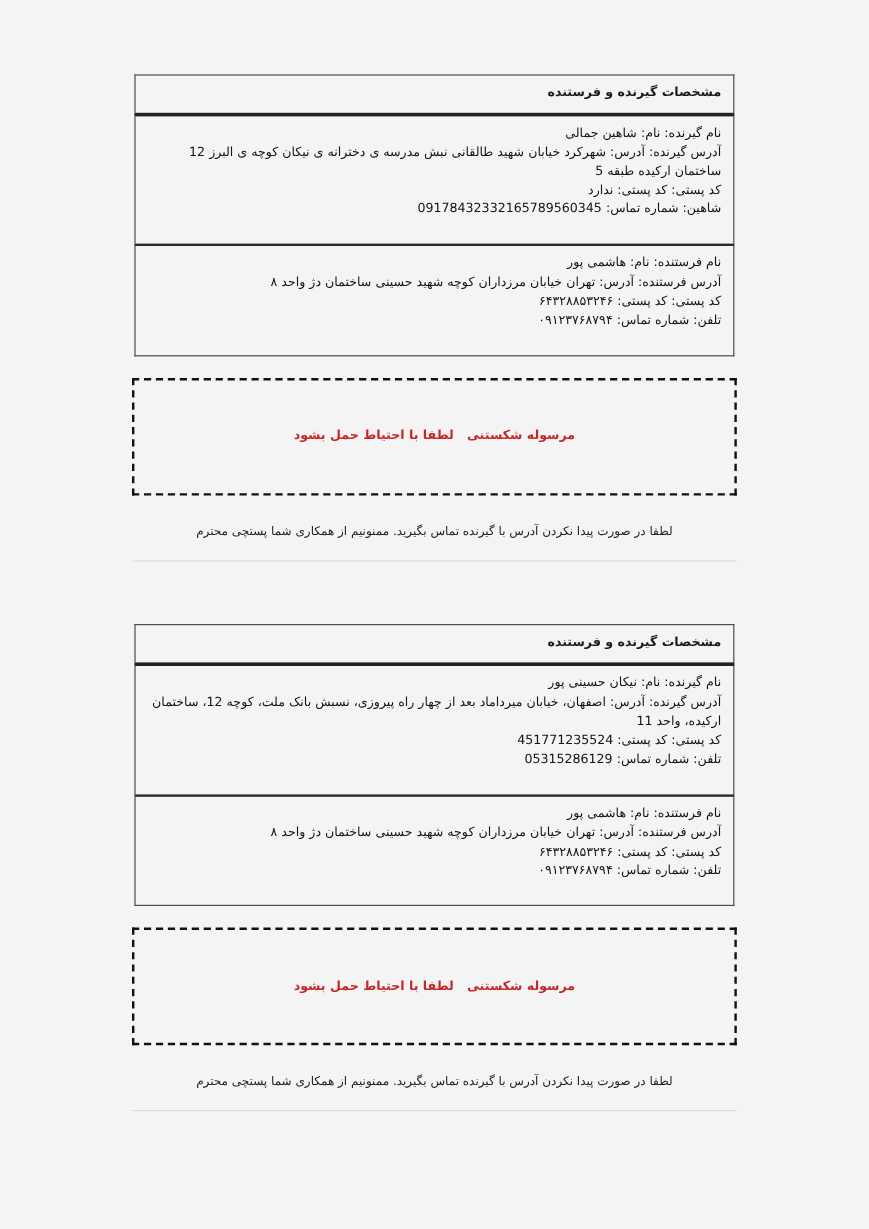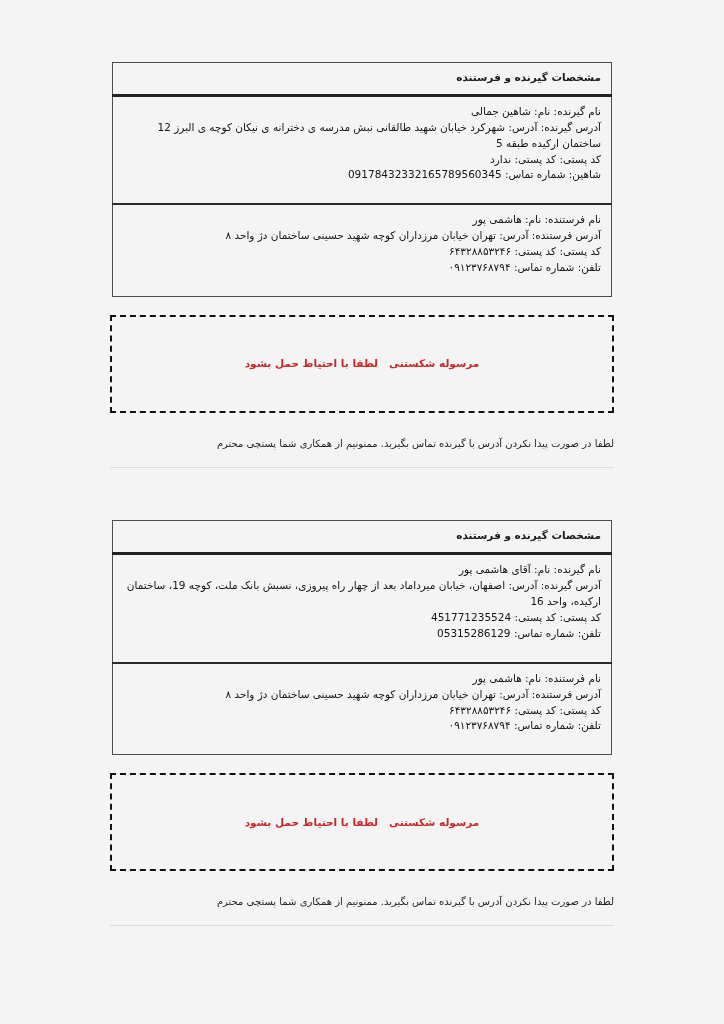--- a/index.html
+++ b/index.html
@@ -83,21 +83,21 @@
     font-weight: bold;
     color: #c62828;
     text-align: center;
     line-height: 1.3;
   }
 
   
   .footer-note {
     width: 504px;
     margin: 24px auto 0 auto;
-    text-align: right;
+    text-align: center;
     font-size: 10px;
     color: #1f1f1f;
     line-height: 1.4;
   }
   .footer-rule {
     width: 504px;
     margin: 16px auto 0 auto;
     height: 0;
     border: 0;
     border-top: 1px solid #dcdcdc;
@@ -145,22 +145,22 @@
 
   <div class="label-block second">
 
     <table class="details-table">
       <tbody>
         <tr>
           <td class="details-header">مشخصات گیرنده و فرستنده</td>
         </tr>
         <tr>
           <td class="party-row receiver">
-            <span class="party-line">نام گیرنده: نام: آقای هاشمی پور</span>
-            <span class="party-line">آدرس گیرنده: آدرس: اصفهان، خیابان میرداماد بعد از چهار راه پیروزی، نسبش بانک ملت، کوچه 19، ساختمان ارکیده، واحد 16</span>
+            <span class="party-line">نام گیرنده: نام: نیکان حسینی پور</span>
+            <span class="party-line">آدرس گیرنده: آدرس: اصفهان، خیابان میرداماد بعد از چهار راه پیروزی، نسبش بانک ملت، کوچه 12، ساختمان ارکیده، واحد 11</span>
             <span class="party-line">کد پستی: کد پستی: 451771235524</span>
             <span class="party-line">تلفن: شماره تماس: 05315286129</span>
           </td>
         </tr>
         <tr>
           <td class="party-row sender">
             <span class="party-line">نام فرستنده: نام: هاشمی پور</span>
             <span class="party-line">آدرس فرستنده: آدرس: تهران خیابان مرزداران کوچه شهید حسینی ساختمان دژ واحد ۸</span>
             <span class="party-line">کد پستی: کد پستی: ۶۴۳۲۸۸۵۳۲۴۶</span>
             <span class="party-line">تلفن: شماره تماس: ۰۹۱۲۳۷۶۸۷۹۴</span>

